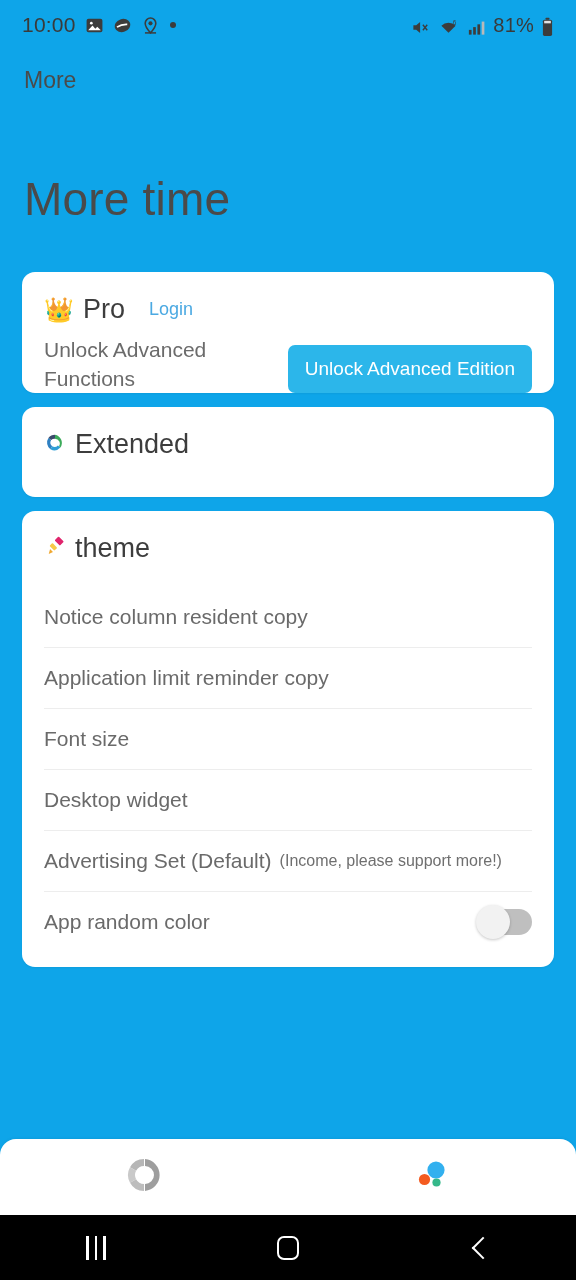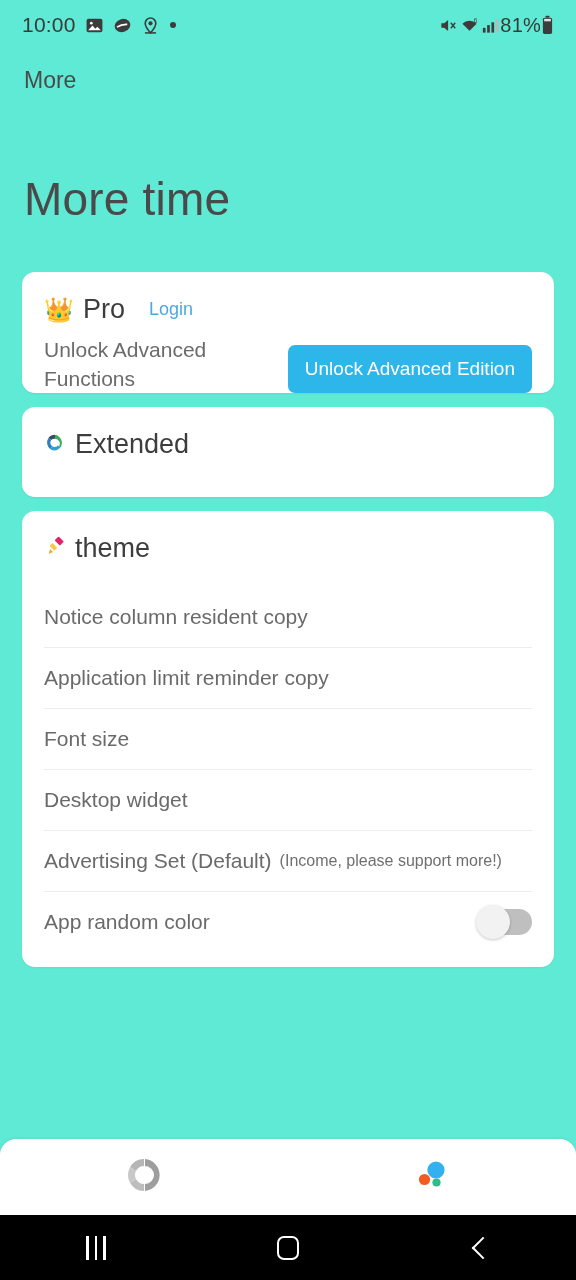--- a/index.html
+++ b/index.html
@@ -2,29 +2,29 @@
 <html><head>
 <meta charset="utf-8">
 <style>
   * { box-sizing: border-box; margin: 0; padding: 0; }
   html, body {
     width: 576px; height: 1280px;
     background: #f6f6f6;
     font-family: "Liberation Sans", sans-serif;
     overflow: hidden;
   }
-  #screen { position: relative; width: 576px; height: 1280px; background: #5eead4; }
+  #screen { position: relative; width: 576px; height: 1280px; background: #0ea5e9; }
 
   
   .statusbar {
     height: 50px; display: flex; align-items: center;
     padding: 0 22px; color: #3c3c3c;
   }
   .sb-left { display: flex; align-items: center; gap: 9px; }
-  .sb-right { display: flex; align-items: center; margin-left: auto; }
+  .sb-right { display: flex; align-items: flex-end; gap: 7px; margin-left: auto; }
   .sb-time { font-size: 21px; letter-spacing: .2px; color: #3a3a3a; }
   .sb-pct { font-size: 20px; color: #3a3a3a; letter-spacing: .2px; }
   .ico { display: inline-flex; align-items: center; justify-content: center; }
 
   
   .toolbar { height: 60px; display: flex; align-items: center; padding: 0 24px; }
   .toolbar-title { font-size: 23px; color: #4a4a4a; }
 
   
   .bigheader { padding: 62px 24px 0 24px; }

